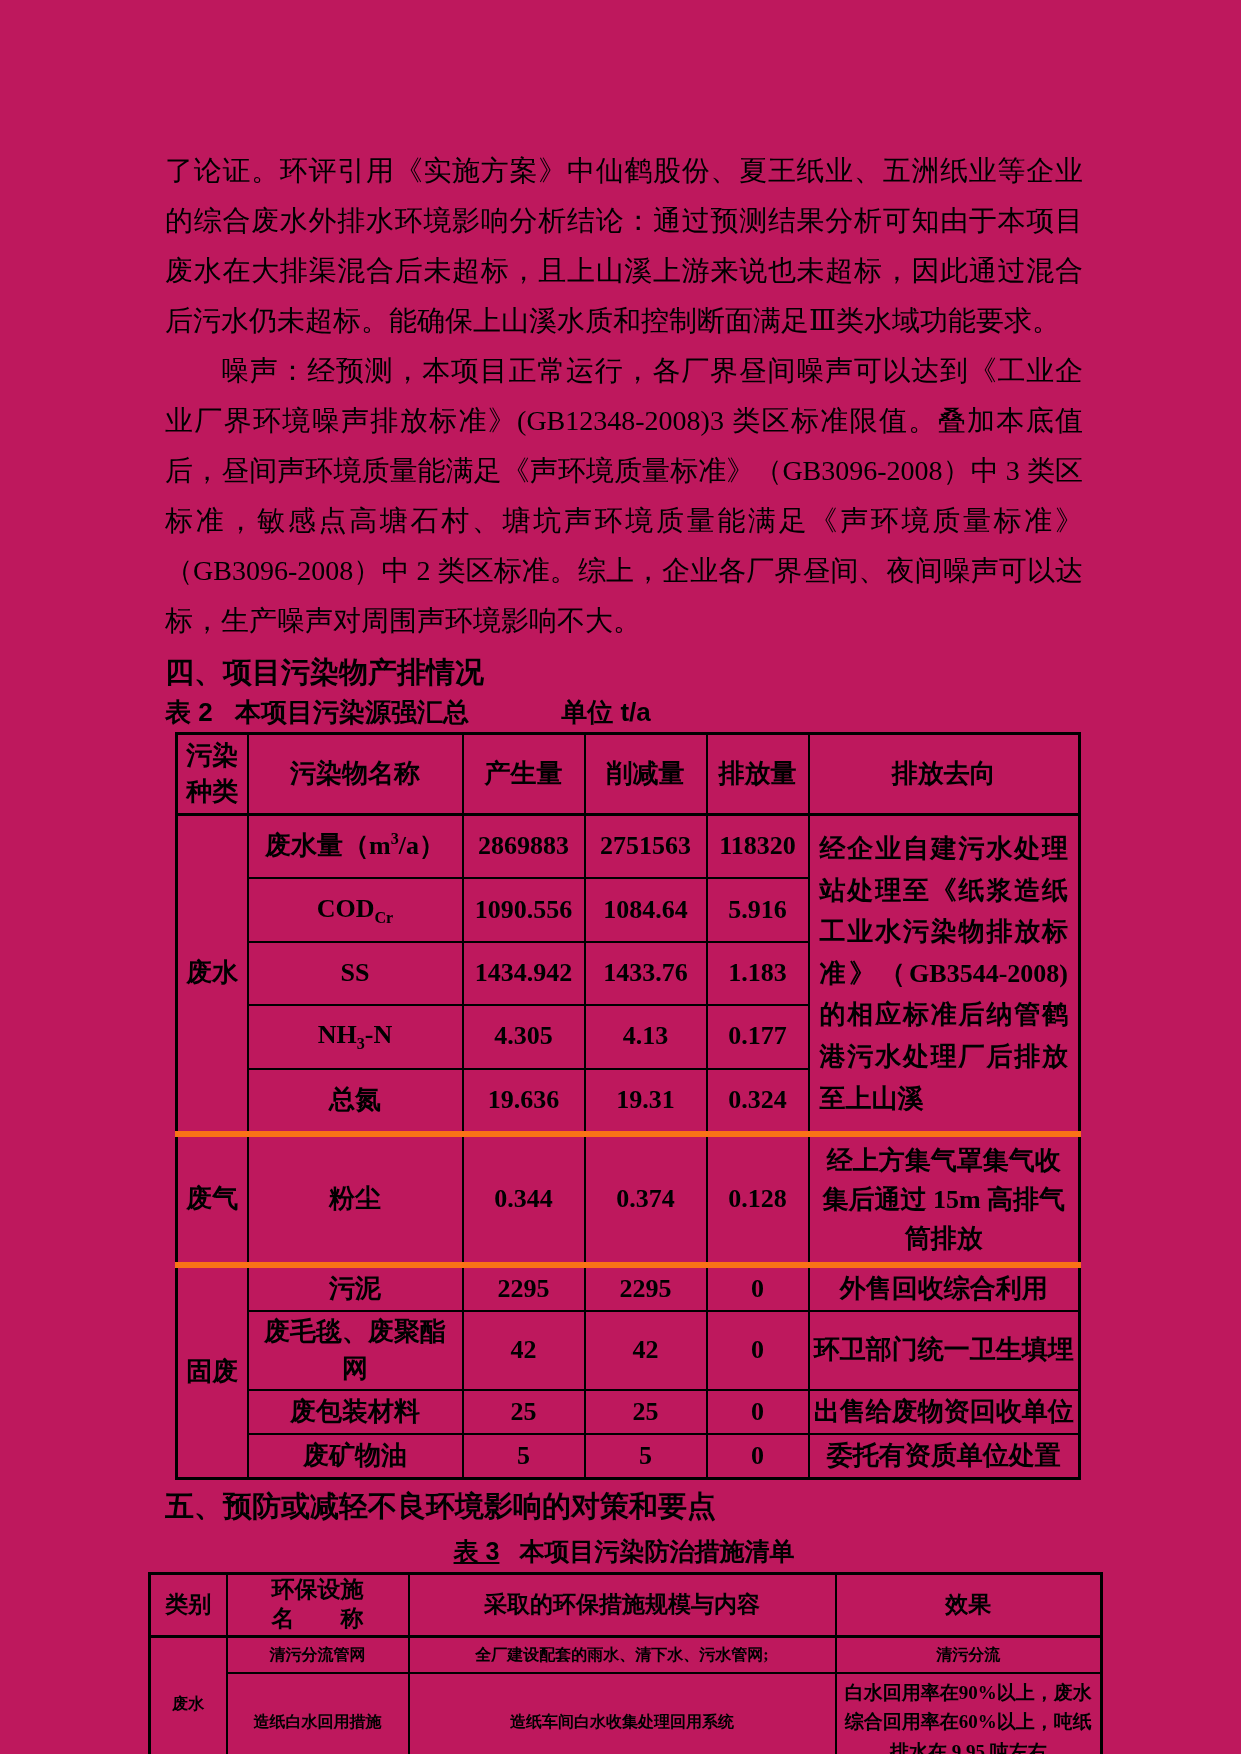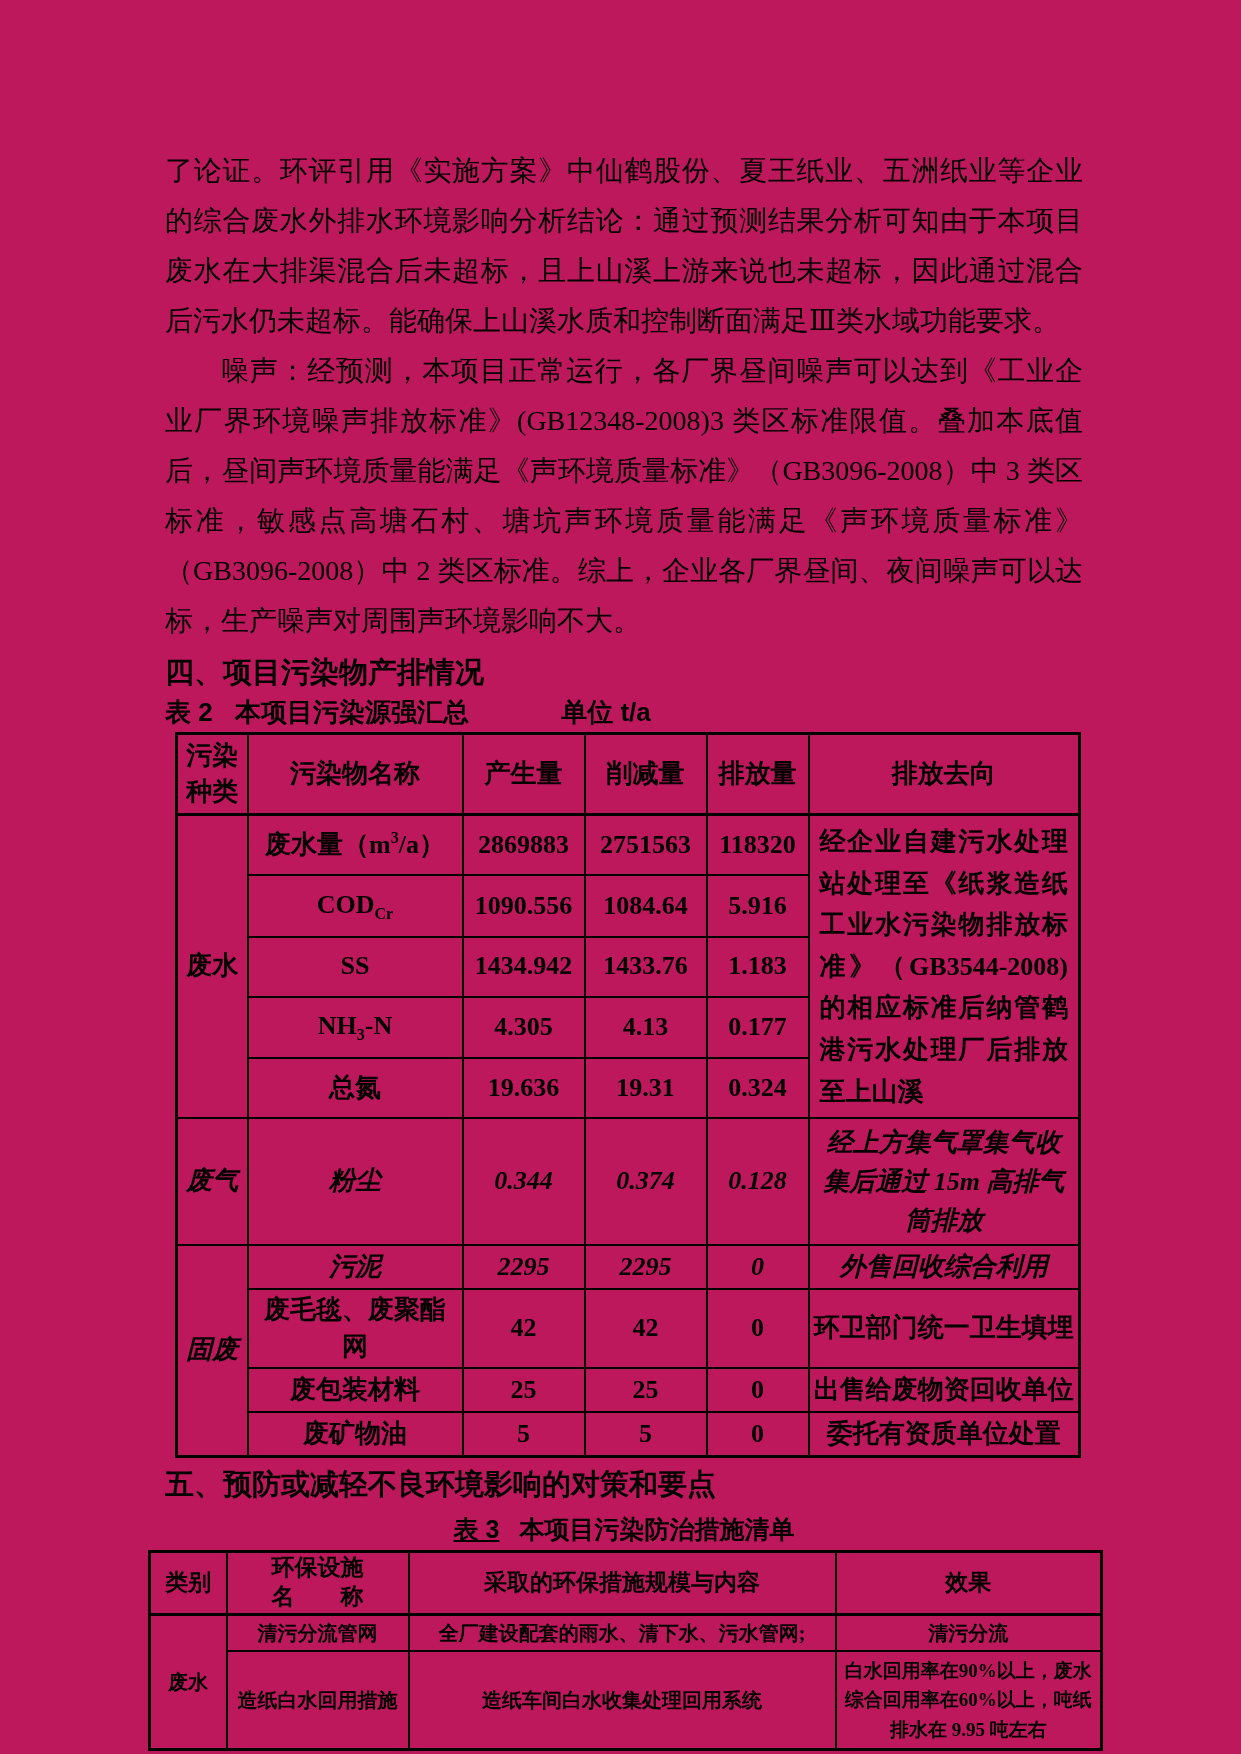--- a/index.html
+++ b/index.html
@@ -21,32 +21,32 @@
   .t2cap .lbl{display:inline-block;}
   .t2cap .ttl{display:inline-block;margin-left:15px;}
   .t2cap .unit{display:inline-block;margin-left:85px;}
   table{border-collapse:collapse;table-layout:fixed;}
   .t2{width:903px;margin-left:10px;margin-top:4px;border:3px solid #000;font-weight:bold;font-size:26px;}
   .t2 th,.t2 td{border:2px solid #000;text-align:center;vertical-align:middle;padding:2px 4px;line-height:1.4;}
   .t2 thead th{height:74px;border-bottom:3px solid #000;font-weight:bold;}
   .t2 tr.ww td{height:38px;}
   .t2 tr.gas td{height:60px;}
   .t2 tr.sol td{height:38px;}
-  .t2 tr.secstart td{border-top:1px solid #f97316;font-style:italic;}
-  .t2 td.dest-just{text-align:justify;padding:5px 10px;line-height:1.6;}
+  .t2 tr.secstart td{border-top:6px solid #f97316;}
+  .t2 td.dest-just{text-align:justify;padding:12px 10px;line-height:1.6;}
   .t2 td.dest-center{padding:4px 6px;line-height:1.5;}
   .t3cap{
     margin-top:12px;height:30px;line-height:30px;text-align:center;font-weight:bold;font-size:25px;
     font-family:"Liberation Sans","DejaVu Sans",sans-serif;
   }
   .t3cap .lbl{margin-right:20px;text-decoration:underline;}
   .t3{width:952px;margin-left:-17px;margin-top:6px;border:3px solid #000;font-weight:bold;}
   .t3 th,.t3 td{border:2px solid #000;text-align:center;vertical-align:middle;padding:1px 5px;}
   .t3 thead th{height:58px;border-bottom:3px solid #000;font-size:23px;line-height:1.25;}
-  .t3 td{font-size:20px;line-height:1.3;}
+  .t3 td{font-size:16px;line-height:1.3;}
   .t3 tr.r1 td{height:32px;}
   .t3 tr.r2 td{height:92px;}
   .t3 td.effect-small{font-size:19px;line-height:1.55;padding:2px 6px;}
   sub{font-size:0.62em;}
   sup{font-size:0.62em;}
 </style>
 </head>
 <body>
 
 <div class="page">

